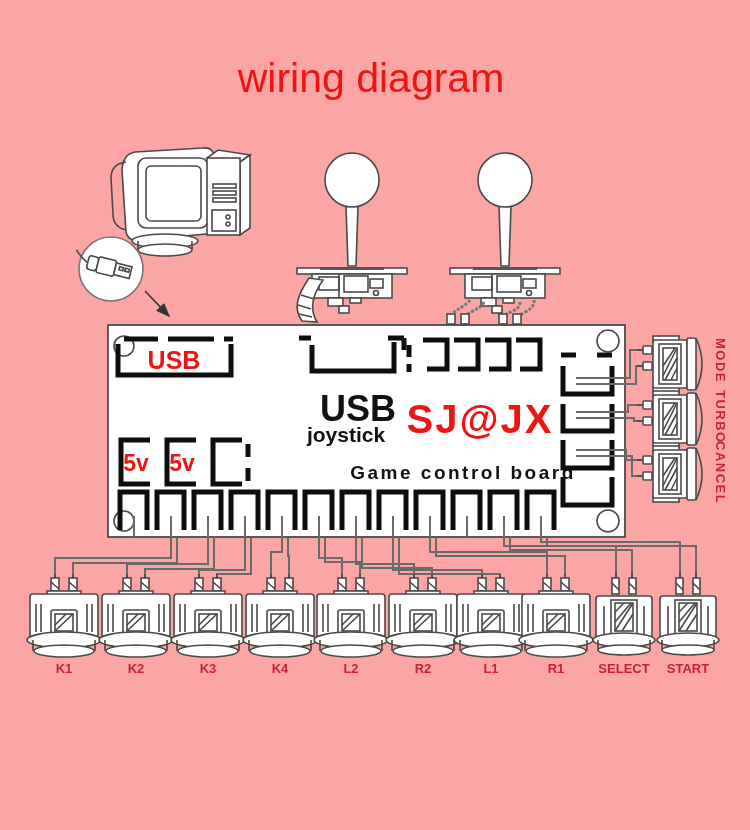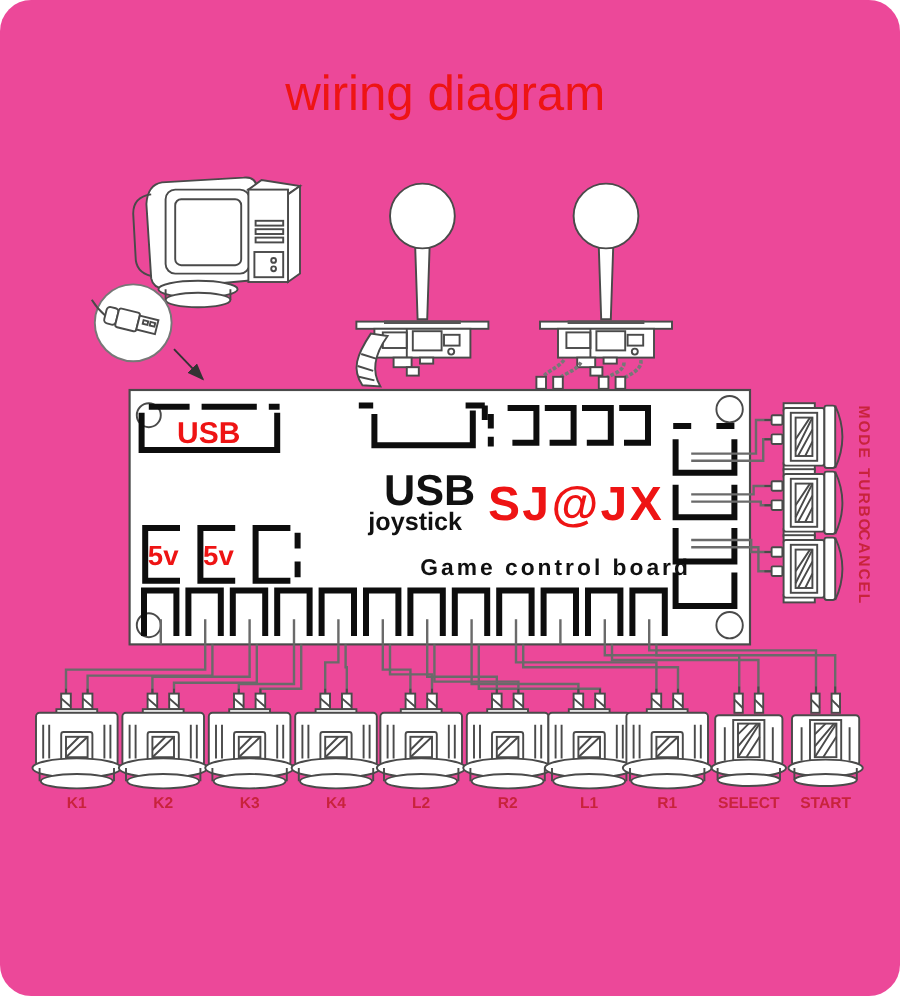--- a/index.html
+++ b/index.html
@@ -1,17 +1,17 @@
 <!DOCTYPE html>
 <html><head>
 <meta charset="utf-8">
 <style>
   html,body{margin:0;padding:0;background:#ffffff;}
-  .stage{position:relative;width:750px;height:830px;background:#ec4899;overflow:hidden;
-         font-family:"Liberation Sans",sans-serif;border-radius:26px;}
+  .stage{position:relative;width:750px;height:830px;background:#fca5a5;overflow:hidden;
+         font-family:"Liberation Sans",sans-serif;}
   svg{display:block;}
   text{font-family:"Liberation Sans",sans-serif;}
   .t-title{font-size:41px;fill:#ee1414;}
   .t-red-big{font-size:25px;font-weight:bold;fill:#ee1414;}
   .t-5v{font-size:23px;font-weight:bold;fill:#ee1414;}
   .t-usb-big{font-size:36px;font-weight:bold;fill:#111;}
   .t-joystick{font-size:21px;font-weight:bold;fill:#111;}
   .t-brand{font-size:40px;font-weight:bold;fill:#ee1414;letter-spacing:2px;}
   .t-boardname{font-size:19px;font-weight:bold;fill:#111;letter-spacing:2.5px;}
   .t-btn{font-size:13px;font-weight:bold;fill:#c8233c;}

